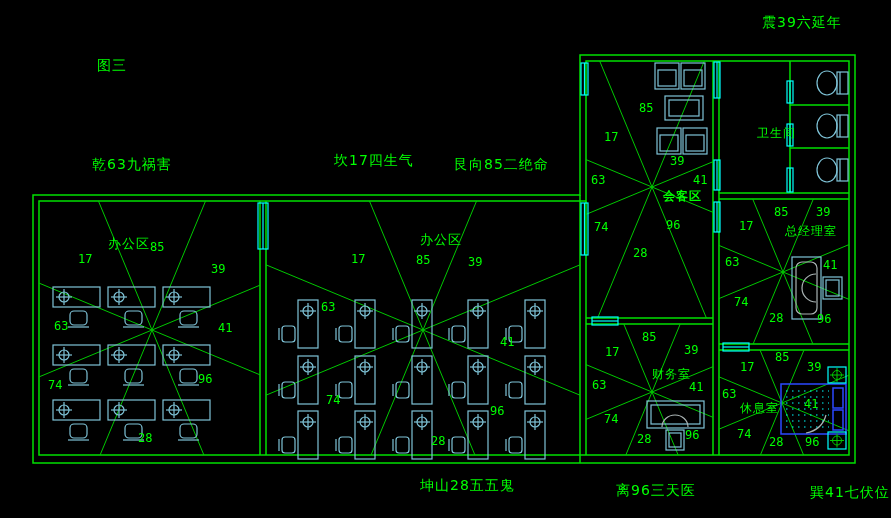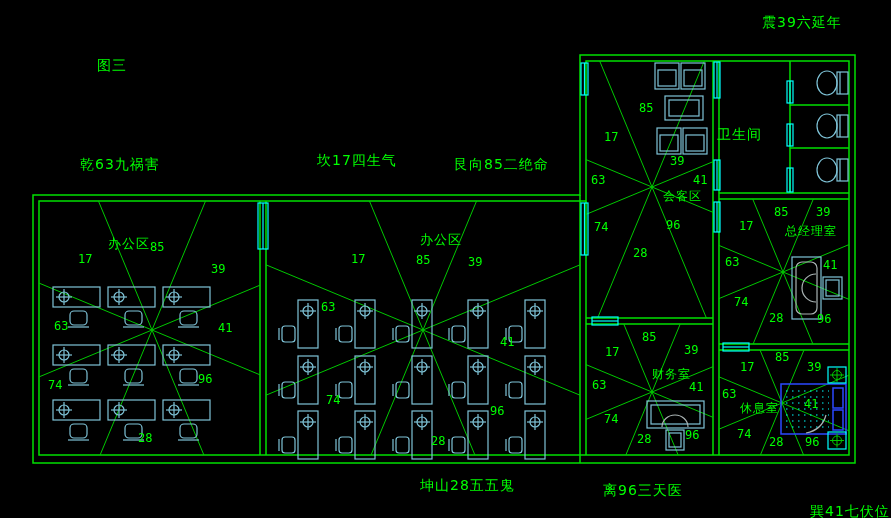--- a/index.html
+++ b/index.html
@@ -348,27 +348,27 @@
         <line x1="837" y1="368" x2="837" y2="382" class="starline"></line>
         <rect x="828" y="432" width="18" height="17" class="win"></rect>
         <circle cx="837" cy="440.5" r="4.5" class="starline"></circle>
         <line x1="830" y1="440.5" x2="844" y2="440.5" class="starline"></line>
         <line x1="837" y1="433.5" x2="837" y2="447.5" class="starline"></line>
       </g>
   </svg>
 
   <span class="t plabel" style="left:97px;top:58px;">图三</span>
   <span class="t plabel" style="left:762px;top:15px;">震39六延年</span>
-  <span class="t plabel" style="left:80px;top:157px;">乾63九祸害</span>
-  <span class="t plabel" style="left:317px;top:153px;text-align:center;">坎17四生气</span>
+  <span class="t plabel" style="left:92px;top:157px;">乾63九祸害</span>
+  <span class="t plabel" style="left:334px;top:153px;text-align:center;">坎17四生气</span>
   <span class="t plabel" style="left:454px;top:157px;">艮向85二绝命</span>
   <span class="t plabel" style="left:144px;top:480px;margin-top:40px;">兑74一六煞</span>
   <span class="t plabel" style="left:420px;top:478px;">坤山28五五鬼</span>
-  <span class="t plabel" style="left:603px;top:483px;">离96三天医</span>
-  <span class="t plabel" style="left:810px;top:485px;margin-top:19px;">巽41七伏位</span>
+  <span class="t plabel" style="left:616px;top:483px;">离96三天医</span>
+  <span class="t plabel" style="left:810px;top:485px;">巽41七伏位</span>
 
   <span class="t rlabel" style="left:108px;top:237px;">办公区</span>
   <span class="t num" style="left:78px;top:253px;">17</span>
   <span class="t num" style="left:150px;top:241px;">85</span>
   <span class="t num" style="left:211px;top:263px;">39</span>
   <span class="t num" style="left:54px;top:320px;">63</span>
   <span class="t num" style="left:218px;top:322px;">41</span>
   <span class="t num" style="left:48px;top:379px;">74</span>
   <span class="t num" style="left:198px;top:373px;">96</span>
   <span class="t num" style="left:138px;top:432px;">28</span>
@@ -376,31 +376,31 @@
   <span class="t rlabel" style="left:420px;top:233px;">办公区</span>
   <span class="t num" style="left:351px;top:253px;">17</span>
   <span class="t num" style="left:416px;top:254px;">85</span>
   <span class="t num" style="left:468px;top:256px;">39</span>
   <span class="t num" style="left:321px;top:301px;">63</span>
   <span class="t num" style="left:500px;top:336px;">41</span>
   <span class="t num" style="left:326px;top:394px;">74</span>
   <span class="t num" style="left:490px;top:405px;">96</span>
   <span class="t num" style="left:431px;top:435px;">28</span>
 
-  <span class="t rlabel" style="left:663px;top:190px;font-size:12px;">会客区</span>
+  <span class="t rlabel" style="left:663px;top:190px;font-size:12px;font-weight:bold;">会客区</span>
   <span class="t num" style="left:604px;top:131px;">17</span>
   <span class="t num" style="left:639px;top:102px;">85</span>
   <span class="t num" style="left:670px;top:155px;">39</span>
   <span class="t num" style="left:591px;top:174px;">63</span>
   <span class="t num" style="left:693px;top:174px;">41</span>
   <span class="t num" style="left:594px;top:221px;">74</span>
   <span class="t num" style="left:666px;top:219px;">96</span>
   <span class="t num" style="left:633px;top:247px;">28</span>
 
-  <span class="t rlabel" style="left:717px;top:127px;font-size:14px;">卫生间</span>
+  <span class="t rlabel" style="left:757px;top:127px;font-size:12px;">卫生间</span>
 
   <span class="t rlabel" style="left:785px;top:225px;font-size:12px;">总经理室</span>
   <span class="t num" style="left:739px;top:220px;">17</span>
   <span class="t num" style="left:774px;top:206px;">85</span>
   <span class="t num" style="left:816px;top:206px;">39</span>
   <span class="t num" style="left:725px;top:256px;">63</span>
   <span class="t num" style="left:823px;top:259px;">41</span>
   <span class="t num" style="left:734px;top:296px;">74</span>
   <span class="t num" style="left:817px;top:313px;">96</span>
   <span class="t num" style="left:769px;top:312px;">28</span>

